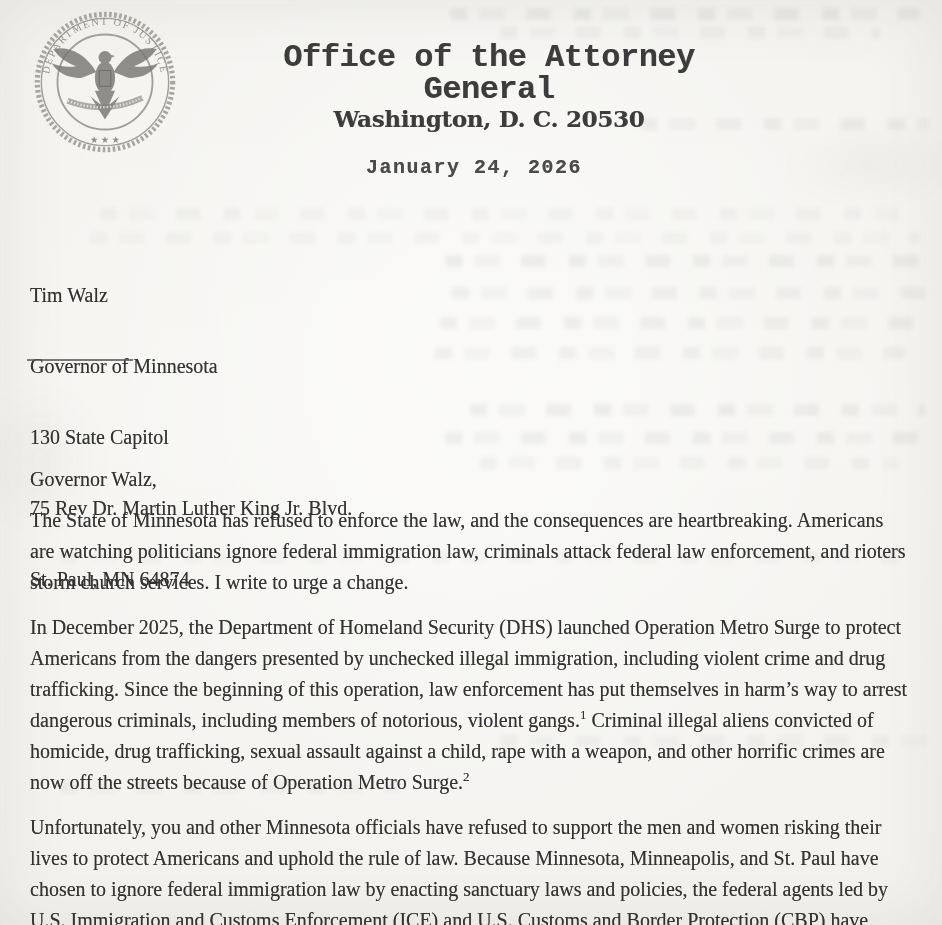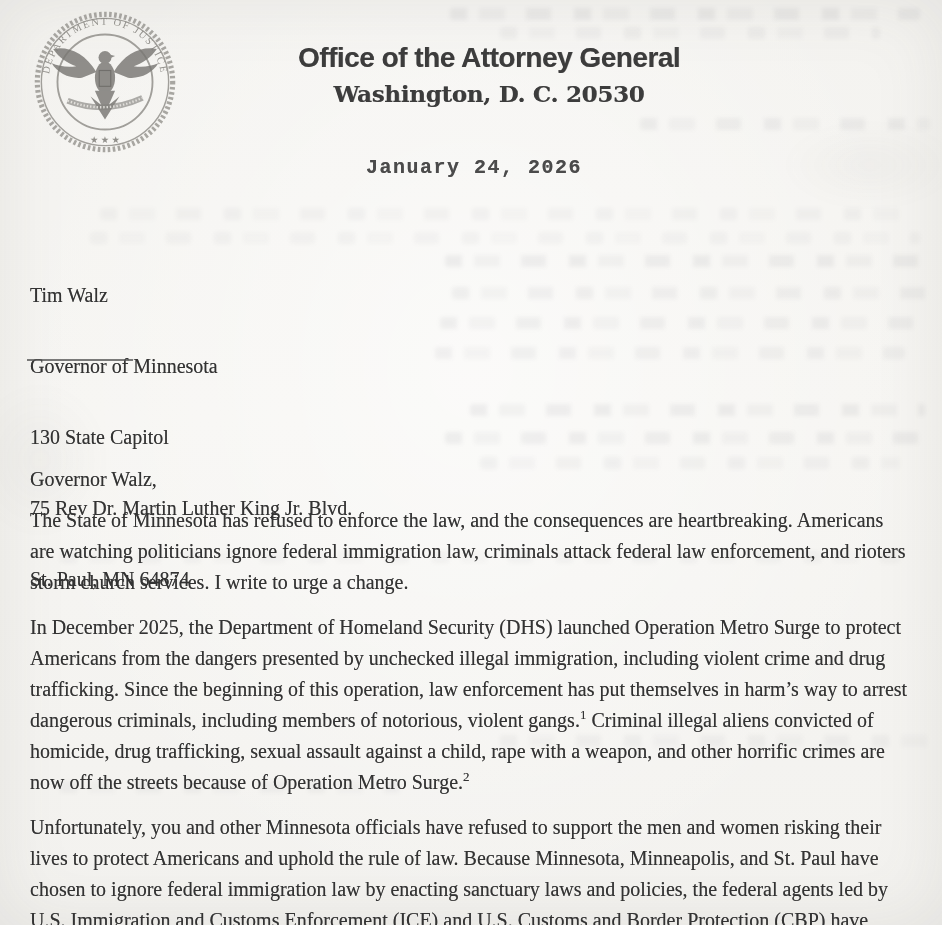--- a/index.html
+++ b/index.html
@@ -13,27 +13,27 @@
     overflow:hidden;
     box-shadow: inset 0 0 70px rgba(90,88,82,.10);
     font-family:"Liberation Serif", serif;
     color:#333;
   }
   
   .seal-wrap { position:absolute; left:33px; top:10px; width:144px; height:144px; }
   .seal-wrap svg { width:100%; height:100%; filter:blur(.35px); opacity:.82; }
   .letterhead { position:absolute; left:250px; top:42px; width:478px; text-align:center; }
   .office-line {
-    font-family:Liberation Sans, sans-serif; font-weight:700;
-    font-size:28px; line-height:32px; color:#3c3c3c;
+    font-family:Liberation Mono, monospace; font-weight:700;
+    font-size:32px; line-height:32px; color:#3c3c3c;
     letter-spacing:-.5px; text-shadow:.4px .4px .5px rgba(60,60,60,.55);
   }
   .city-line {
     font-family:"DejaVu Serif", serif; font-weight:700;
-    font-size:23px; line-height:26px; margin-top:7px; color:#3c3c3c;
+    font-size:23px; line-height:26px; color:#3c3c3c;
     letter-spacing:-.3px; text-shadow:.4px .4px .5px rgba(60,60,60,.55);
   }
   
   .date-line {
     position:absolute; left:366px; top:156px;
     font-family:"Liberation Mono", monospace;
     font-size:20px; letter-spacing:1.5px; color:#4b4b4b;
     text-shadow:0 0 .6px rgba(70,70,70,.6);
     font-weight:bold;
   }

